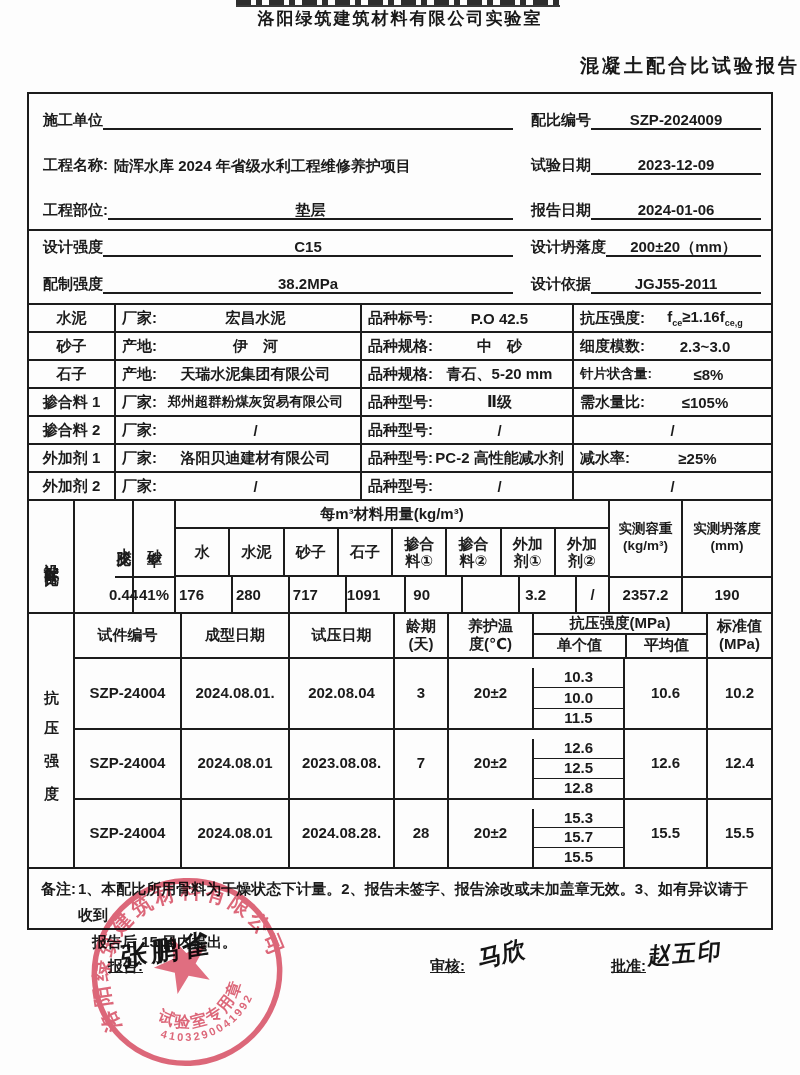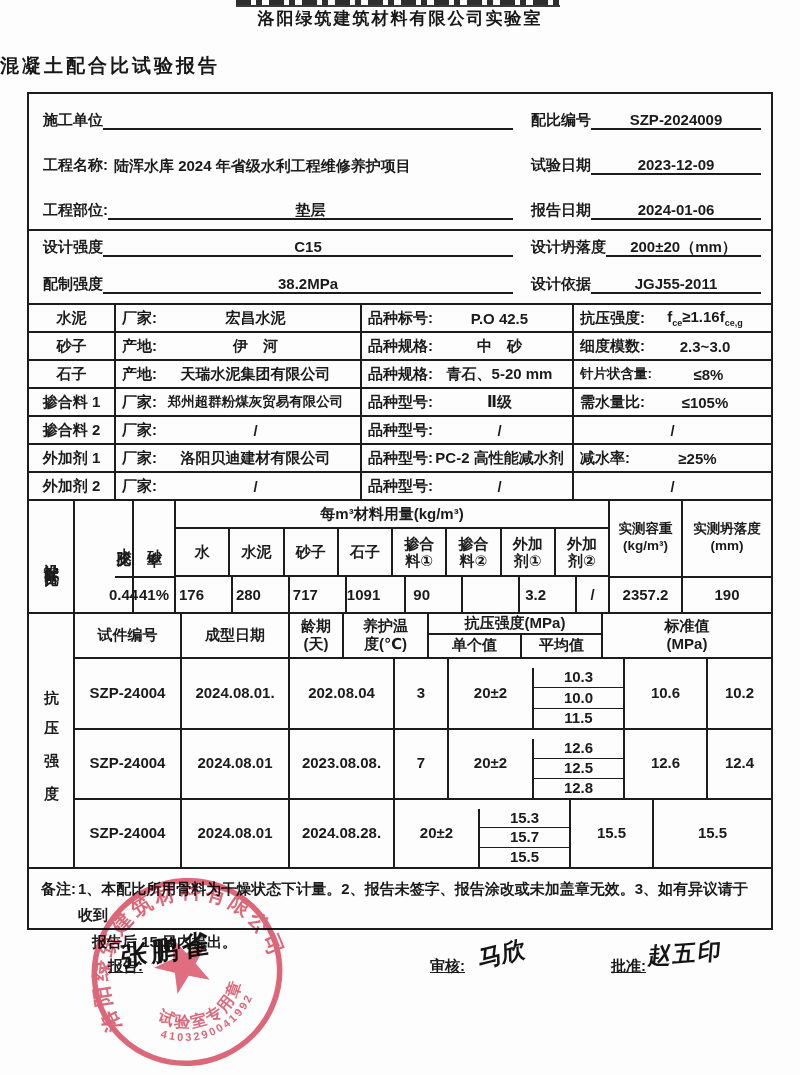--- a/index.html
+++ b/index.html
@@ -15,21 +15,21 @@
 
   
   .remnant {
     position:absolute; top:0; left:236px; width:324px; height:7px;
     background:repeating-linear-gradient(90deg,#2e2e2e 0 15px,transparent 15px 20px,#2e2e2e 20px 26px,transparent 26px 33px);
     border-bottom:2px solid #3a3a3a;
   }
 
   .title { position:absolute; top:7px; left:0; width:100%; text-align:center;
     font-size:17px; font-weight:700; letter-spacing:2px; color:#181818; }
-  .subtitle { position:absolute; top:53px; left:0; width:100%; text-align:left;
+  .subtitle { position:absolute; top:53px; left:0; width:100%; text-align:right;
     font-size:19px; font-weight:700; letter-spacing:3px; color:#181818; }
 
   .report-table {
     position:absolute; top:92px; left:27px; width:746px; height:838px;
     border:2.5px solid #1c1c1c; background:transparent;
     font-size:15px; font-weight:600;
   }
 
   
   .fill-row { display:flex; align-items:flex-end; padding:0 10px 9px 14px; }
@@ -333,20 +333,21 @@
     </div>
 
     <div class="str">
       <div class="vcell str-label">
         <span class="vtext">抗压强度</span>
       </div>
       <div class="str-main">
         <div class="str-head">
           <div class="sc c-spec">试件编号</div>
           <div class="sc c-cast">成型日期</div>
+          <div class="sc c-test">试压日期</div>
           <div class="sc c-age">
               <span><span>龄期</span><br><span>(天)</span></span>
             </div>
           <div class="sc c-cure">
               <span><span>养护温</span><br><span>度(℃)</span></span>
             </div>
           <div class="c-comp">
             <div class="comp-top">抗压强度(MPa)</div>
             <div class="comp-bot">
               <div class="half1">单个值</div>
@@ -385,20 +386,21 @@
             <div>12.8</div>
           </div>
           <div class="sc c-avg">12.6</div>
           <div class="sc c-std">12.4</div>
         </div>
 
         <div class="str-row">
           <div class="sc c-spec">SZP-24004</div>
           <div class="sc c-cast">2024.08.01</div>
           <div class="sc c-test">2024.08.28.</div>
+          <div class="sc c-age">28</div>
           <div class="sc c-cure">20±2</div>
           <div class="sc c-sing sing-stack">
             <div>15.3</div>
             <div>15.7</div>
             <div>15.5</div>
           </div>
           <div class="sc c-avg">15.5</div>
           <div class="sc c-std">15.5</div>
         </div>
       </div>

